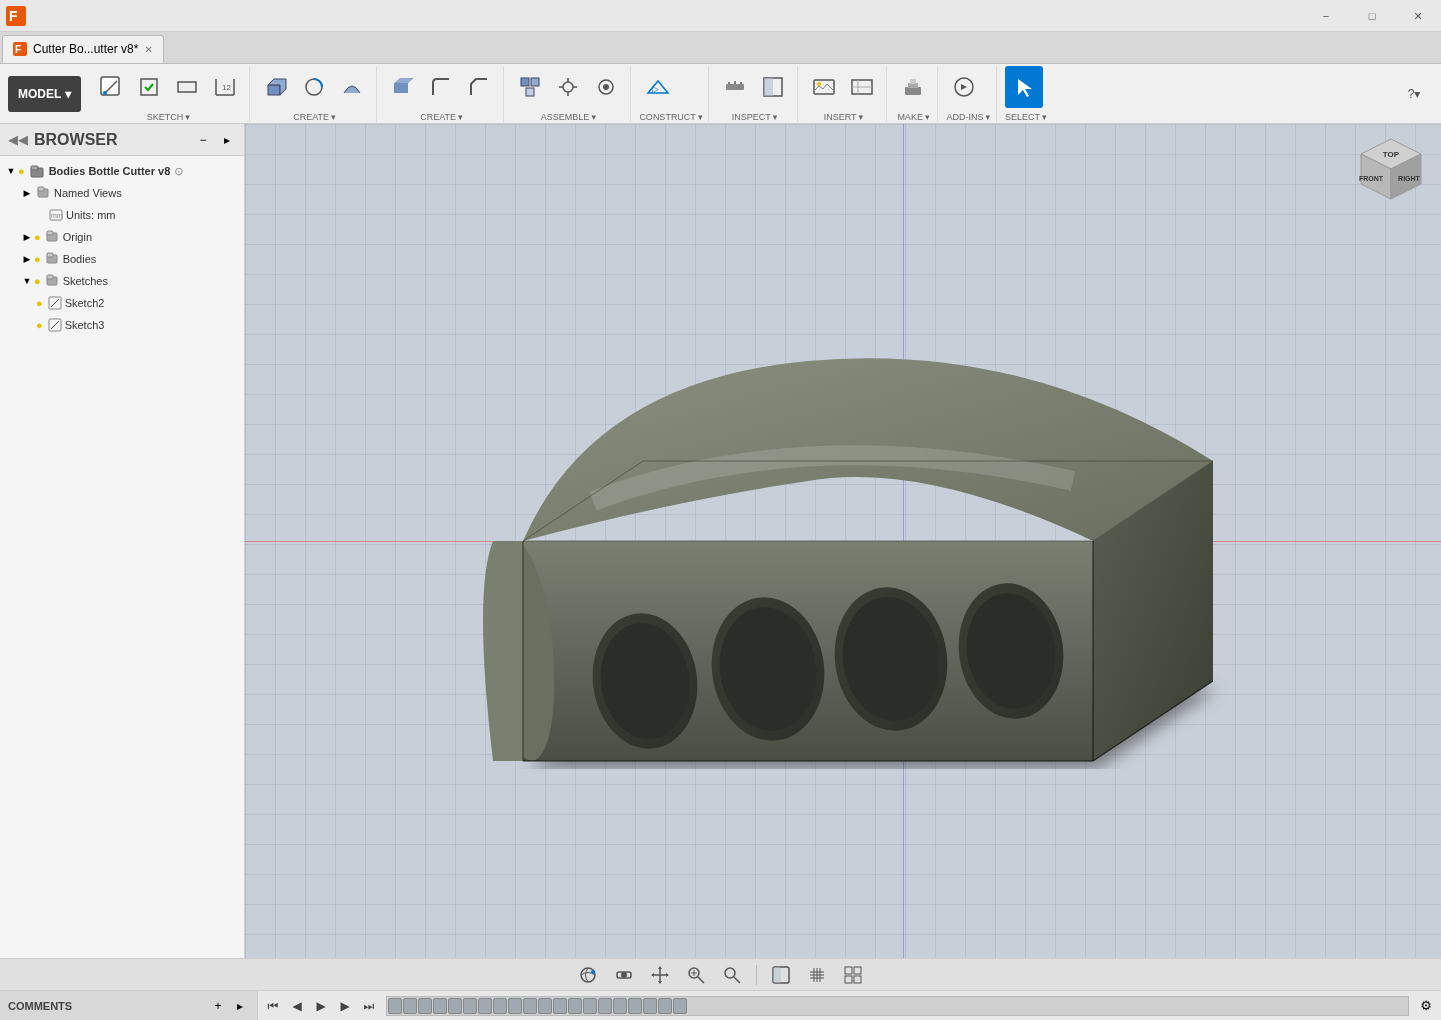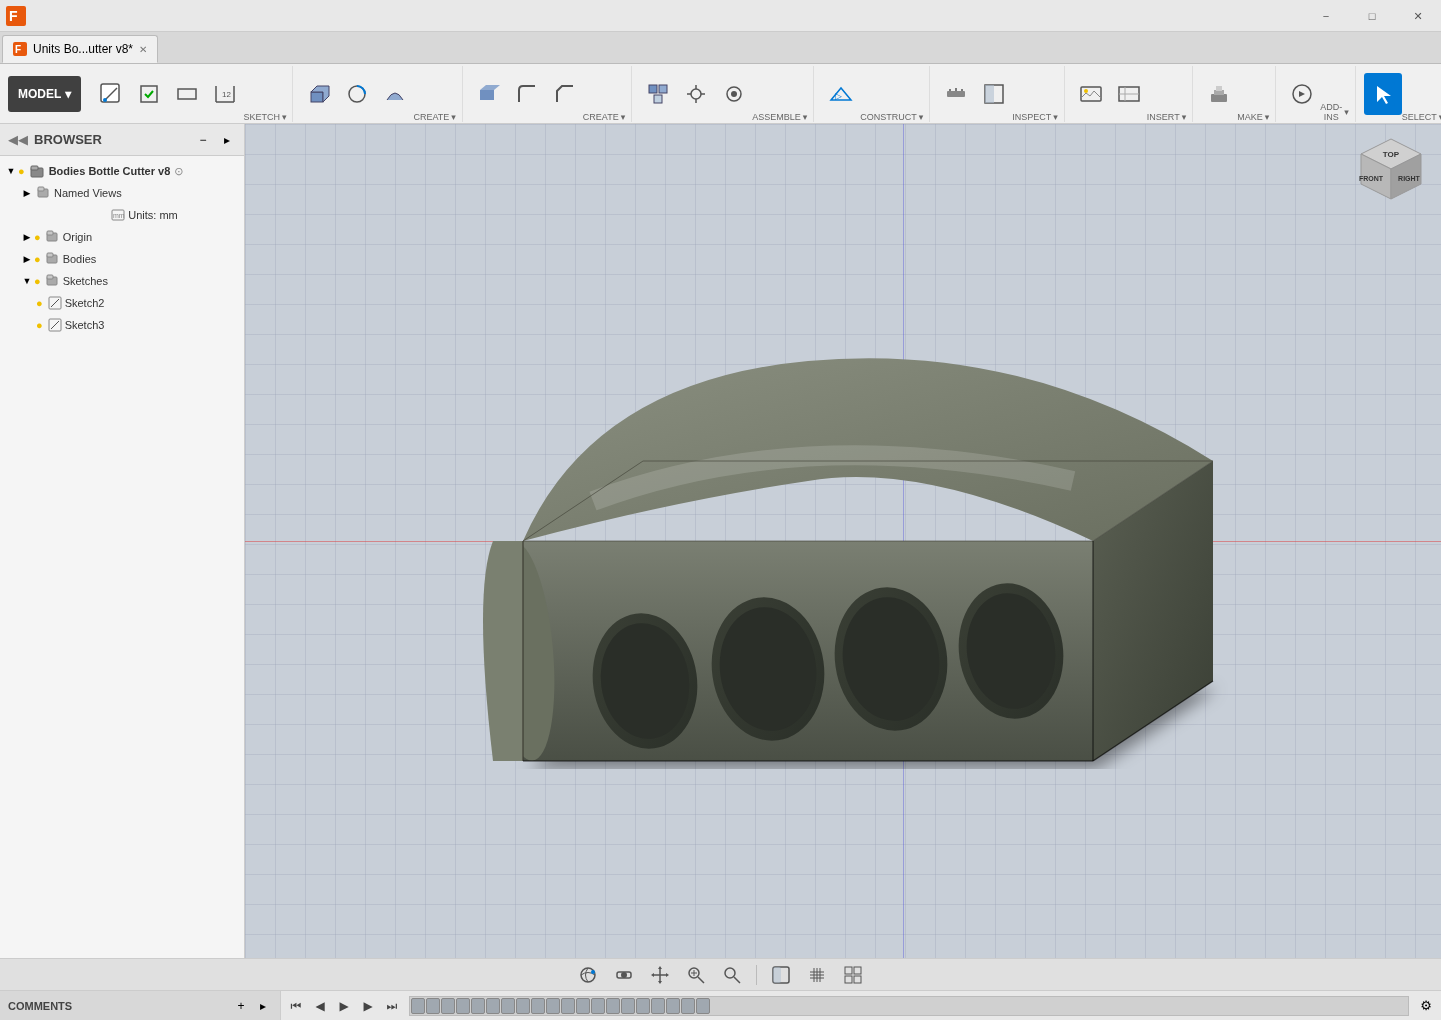--- a/index.html
+++ b/index.html
@@ -27,21 +27,21 @@
     }
     .tab.active { background: #f0f0f0; border-bottom: 1px solid #f0f0f0; }
     .tab-close { font-size: 10px; color: #777; cursor: pointer; }
 
     
     #toolbar {
       width: 100%; height: 60px; background: #f0f0f0; display: flex; align-items: center;
       border-bottom: 1px solid #ccc; padding: 0 4px; gap: 2px;
     }
     .toolbar-group {
-      display: flex; flex-direction: row; height: 56px;
+      display: flex; flex-direction: column; height: 56px;
       border-right: 1px solid #ddd; padding: 0 6px;
     }
     .toolbar-btn-group { display: flex; align-items: center; gap: 2px; }
     .toolbar-btn {
       display: flex; flex-direction: column; align-items: center; justify-content: center;
       padding: 3px 5px; cursor: pointer; border-radius: 3px; min-width: 36px; height: 42px;
       font-size: 10px; color: #333; gap: 2px;
     }
     .toolbar-btn.active { background: #0078d4; color: white; }
     .toolbar-section-label {
@@ -60,21 +60,21 @@
 
     
     #sidebar {
       width: 245px; min-width: 245px; background: #f5f5f5; border-right: 1px solid #ccc;
       display: flex; flex-direction: column;
     }
     #sidebar-header {
       height: 32px; background: #e8e8e8; display: flex; align-items: center;
       padding: 0 8px; border-bottom: 1px solid #ccc; gap: 6px;
     }
-    #sidebar-header .header-title { font-size: 13px; font-weight: bold; color: #444; flex: 1; }
+    #sidebar-header .header-title { font-size: 16px; font-weight: bold; color: #444; flex: 1; }
     .sidebar-control { width: 18px; height: 18px; display: flex; align-items: center; justify-content: center; cursor: pointer; }
     .browser-tree { flex: 1; overflow-y: auto; padding: 4px 0; }
     .tree-item {
       display: flex; align-items: center; padding: 2px 4px; cursor: pointer; min-height: 22px;
     }
     .tree-arrow { width: 14px; height: 14px; display: flex; align-items: center; justify-content: center; font-size: 9px; }
     .tree-label { font-size: 11px; color: #333; }
     .tree-eye { font-size: 11px; color: #f0c000; margin-right: 2px; }
 
     
@@ -121,21 +121,21 @@
       display: flex; align-items: center; justify-content: center;
       padding: 2px 6px; cursor: pointer; border-radius: 2px; font-size: 11px;
     }
 
     
     #bottom-panel {
       width: 100%; height: 30px; background: #e8e8e8; display: flex; align-items: center;
       border-top: 1px solid #ccc;
     }
     #comments-bar {
-      width: 281px; height: 30px; background: #d8d8d8; display: flex; align-items: center;
+      width: 258px; height: 30px; background: #d8d8d8; display: flex; align-items: center;
       padding: 0 8px; border-right: 1px solid #ccc; gap: 4px;
     }
     #comments-bar .comments-label { font-size: 11px; font-weight: bold; color: #444; flex: 1; }
     #timeline-bar {
       flex: 1; height: 30px; display: flex; align-items: center; padding: 0 4px; gap: 2px;
     }
     .timeline-controls { display: flex; align-items: center; gap: 2px; }
     .tl-btn {
       width: 22px; height: 22px; display: flex; align-items: center; justify-content: center;
       cursor: pointer; font-size: 12px; color: #444; border-radius: 2px;
@@ -172,21 +172,21 @@
     <div class="win-btn close">✕</div>
   </div>
 </div>
 
 <div id="tabbar">
   <div class="tab active">
     <svg width="14" height="14" viewBox="0 0 14 14">
         <rect width="14" height="14" fill="#e8580c" rx="2"></rect>
         <text x="2" y="11" font-size="10" fill="white" font-weight="bold">F</text>
       </svg>
-    <span>Units Bo...utter v8*</span>
+    <span>Cutter Bo...utter v8*</span>
     <span class="tab-close">✕</span>
   </div>
 </div>
 
 <div id="toolbar">
 
   <div class="model-dropdown">
     <span>MODEL</span>
     <span>▾</span>
   </div>
@@ -446,21 +446,21 @@
 
       <div class="tree-item" style="padding-left:20px;">
         <span class="tree-arrow">▶</span>
         <svg width="14" height="14" viewBox="0 0 14 14" style="margin:0 3px;">
             <rect x="1" y="3" width="10" height="8" rx="1" fill="#aaa" stroke="#888"></rect>
             <rect x="1" y="1" width="6" height="4" rx="1" fill="#c8c8c8" stroke="#888"></rect>
           </svg>
         <span class="tree-label">Named Views</span>
       </div>
 
-      <div class="tree-item" style="padding-left:32px;justify-content:center;">
+      <div class="tree-item" style="padding-left:32px;">
         <span class="tree-arrow" style="visibility:hidden">▶</span>
         <svg width="14" height="14" viewBox="0 0 14 14" style="margin:0 3px;">
             <rect x="1" y="2" width="12" height="10" rx="1" fill="none" stroke="#888" stroke-width="1"></rect>
             <text x="2" y="10" font-size="7" fill="#888">mm</text>
           </svg>
         <span class="tree-label">Units: mm</span>
       </div>
 
       <div class="tree-item" style="padding-left:20px;">
         <span class="tree-arrow">▶</span>

